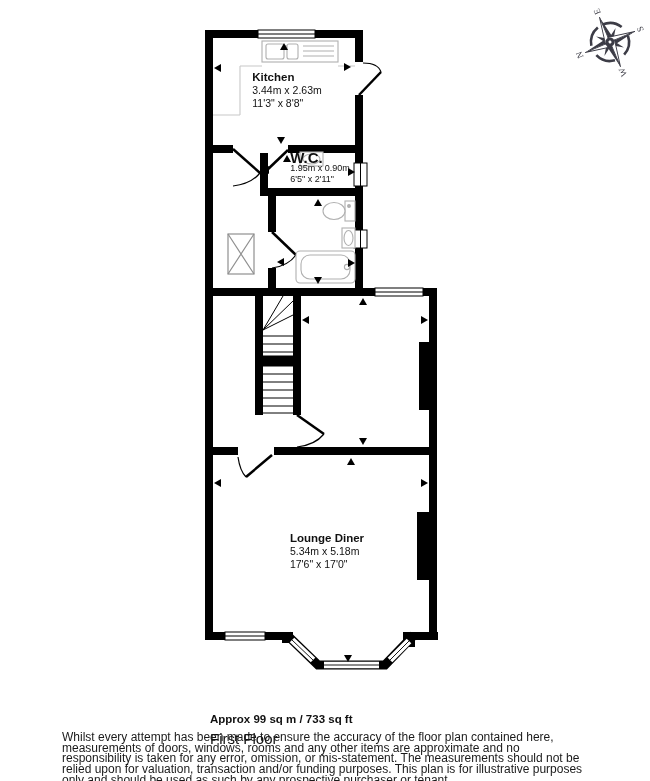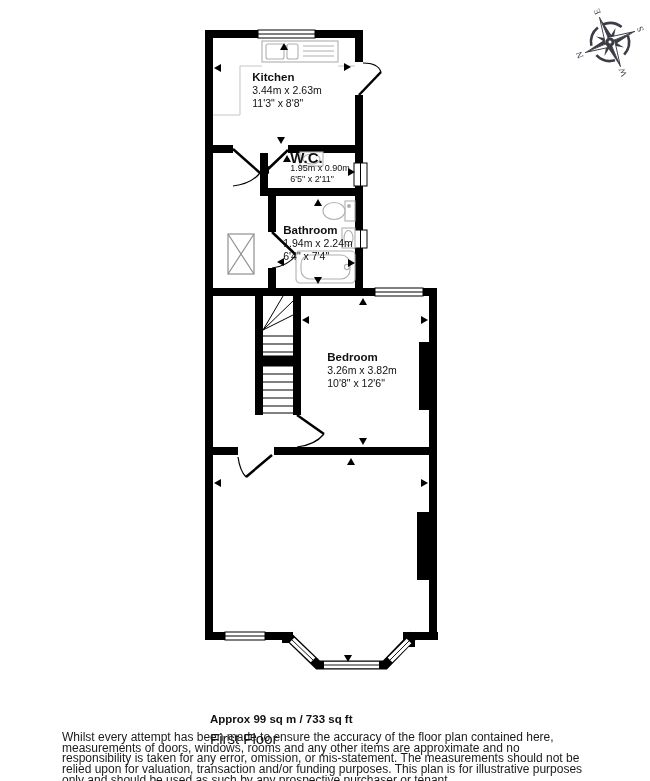--- a/index.html
+++ b/index.html
@@ -234,30 +234,25 @@
     <div class="room-dim">3.44m x 2.63m</div>
     <div class="room-dim">11'3" x 8'8"</div>
   </div>
 
   <div class="room-label small" style="left:320px;top:152px">
     <div class="room-name">W.C.</div>
     <div class="room-dim">1.95m x 0.90m</div>
     <div class="room-dim">6'5" x 2'11"</div>
   </div>
 
-  <div class="room-label" style="left:318px;top:224px">
-    <div class="room-name">Bathroom</div>
-    <div class="room-dim">1.94m x 2.24m</div>
-    <div class="room-dim">6'4" x 7'4"</div>
+
+
+  <div class="room-label" style="left:327px;top:532px">
+    <div class="room-name">Lounge Diner</div>
+    <div class="room-dim">5.34m x 5.18m</div>
+    <div class="room-dim">17'6" x 17'0"</div>
   </div>
-
-  <div class="room-label" style="left:362px;top:351px">
-    <div class="room-name">Bedroom</div>
-    <div class="room-dim">3.26m x 3.82m</div>
-    <div class="room-dim">10'8" x 12'6"</div>
-  </div>
-
 
   <div id="floor-title">First Floor</div>
   <div id="floor-area">Approx 99 sq m / 733 sq ft</div>
   <div id="disclaimer">Whilst every attempt has been made to ensure the accuracy of the floor plan contained here, measurements of doors, windows, rooms and any other items are approximate and no responsibility is taken for any error, omission, or mis-statement. The measurements should not be relied upon for valuation, transaction and/or funding purposes. This plan is for illustrative purposes only and should be used as such by any prospective purchaser or tenant.</div>
 
 </div>
 
 </body></html>

